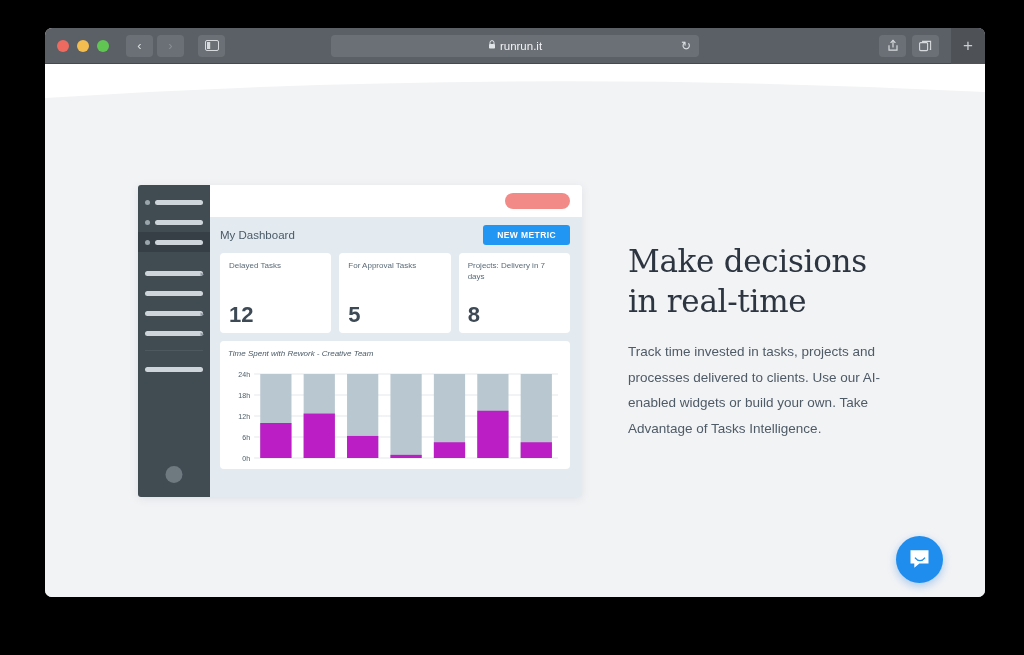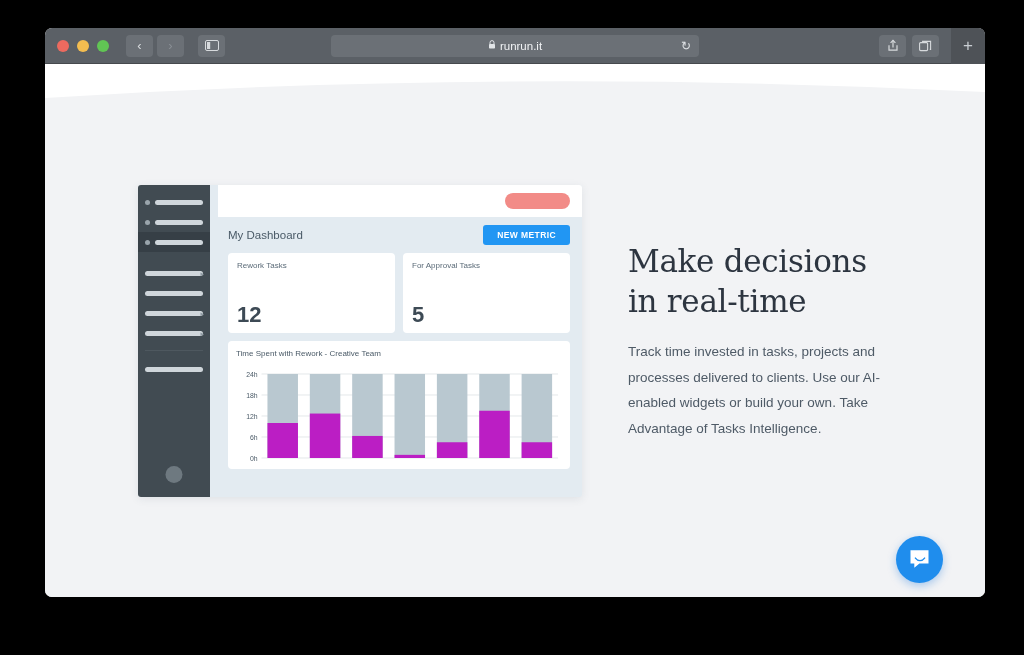--- a/index.html
+++ b/index.html
@@ -138,21 +138,21 @@
     margin: 7px 7px 8px 7px;
   }
   .side-avatar {
     position: absolute;
     left: 50%; transform: translateX(-50%);
     bottom: 14px;
     width: 17px; height: 17px; border-radius: 50%;
     background: #6e7980;
   }
 
-  .app-main { flex: 1; position: relative; padding-left: 8px; }
+  .app-main { flex: 1; position: relative; }
   .app-topbar {
     height: 32px; background: #fff;
     display: flex; align-items: center; justify-content: flex-end;
     padding-right: 12px;
   }
   .red-pill {
     width: 65px; height: 16px;
     border-radius: 8px;
     background: #f28b87;
   }
@@ -190,21 +190,21 @@
   }
 
   .chart-card {
     background: #fff;
     border-radius: 4px;
     margin-top: 8px;
     height: 128px;
     padding: 8px 10px 6px 8px;
   }
   .chart-title {
-    font-size: 8px; color: #4a5a67; margin-bottom: 12px;
+    font-size: 8px; color: #4a5a67; margin-bottom: 12px; font-style: italic;
   }
   .chart-area { position: relative; height: 101px; }
 
   
   .hero {
     position: absolute;
     left: 583px; top: 177px;
     width: 285px;
   }
   .hero h1 {
@@ -340,26 +340,30 @@
         </div>
 
         <div class="app-body">
           <div class="dash-head">
             <div class="dash-title">My Dashboard</div>
             <button class="new-metric">NEW METRIC</button>
           </div>
 
           <div class="metric-row">
             <div class="metric-card">
-              <div class="metric-label">Rework Tasks</div>
+              <div class="metric-label">Delayed Tasks</div>
               <div class="metric-value">12</div>
             </div>
             <div class="metric-card">
               <div class="metric-label">For Approval Tasks</div>
               <div class="metric-value">5</div>
+            </div>
+            <div class="metric-card">
+              <div class="metric-label">Projects: Delivery in 7 days</div>
+              <div class="metric-value">8</div>
             </div>
           </div>
 
           <div class="chart-card">
             <div class="chart-title">Time Spent with Rework - Creative Team</div>
             <div class="chart-area">
               <svg id="bar-chart" width="100%" height="100%" viewBox="0 0 330 101" preserveAspectRatio="none">
                   <line x1="26" x2="328" y1="88" y2="88" stroke="#d8dde1" stroke-width="0.7"></line>
                   <text x="22" y="90.6" text-anchor="end" font-size="7" font-family="&quot;Liberation Sans&quot;, sans-serif" fill="#4a5a67">0h</text>
                   <line x1="26" x2="328" y1="67" y2="67" stroke="#d8dde1" stroke-width="0.7"></line>

